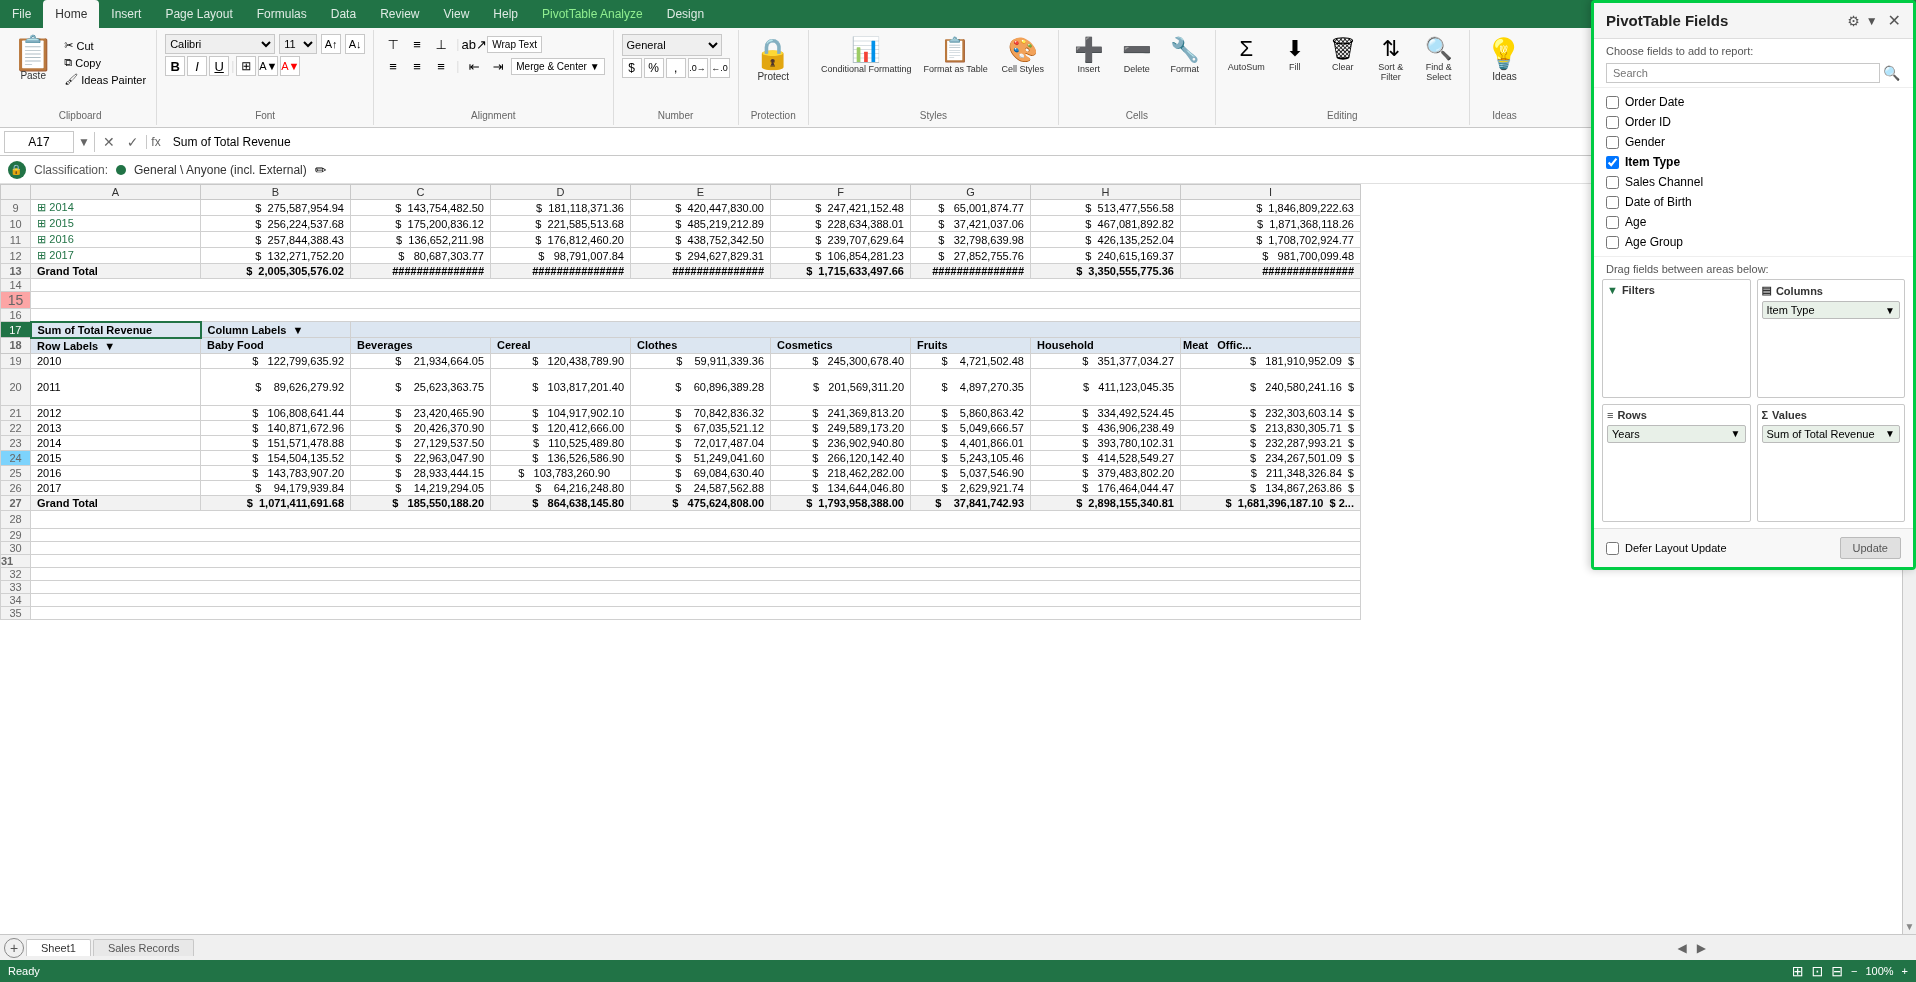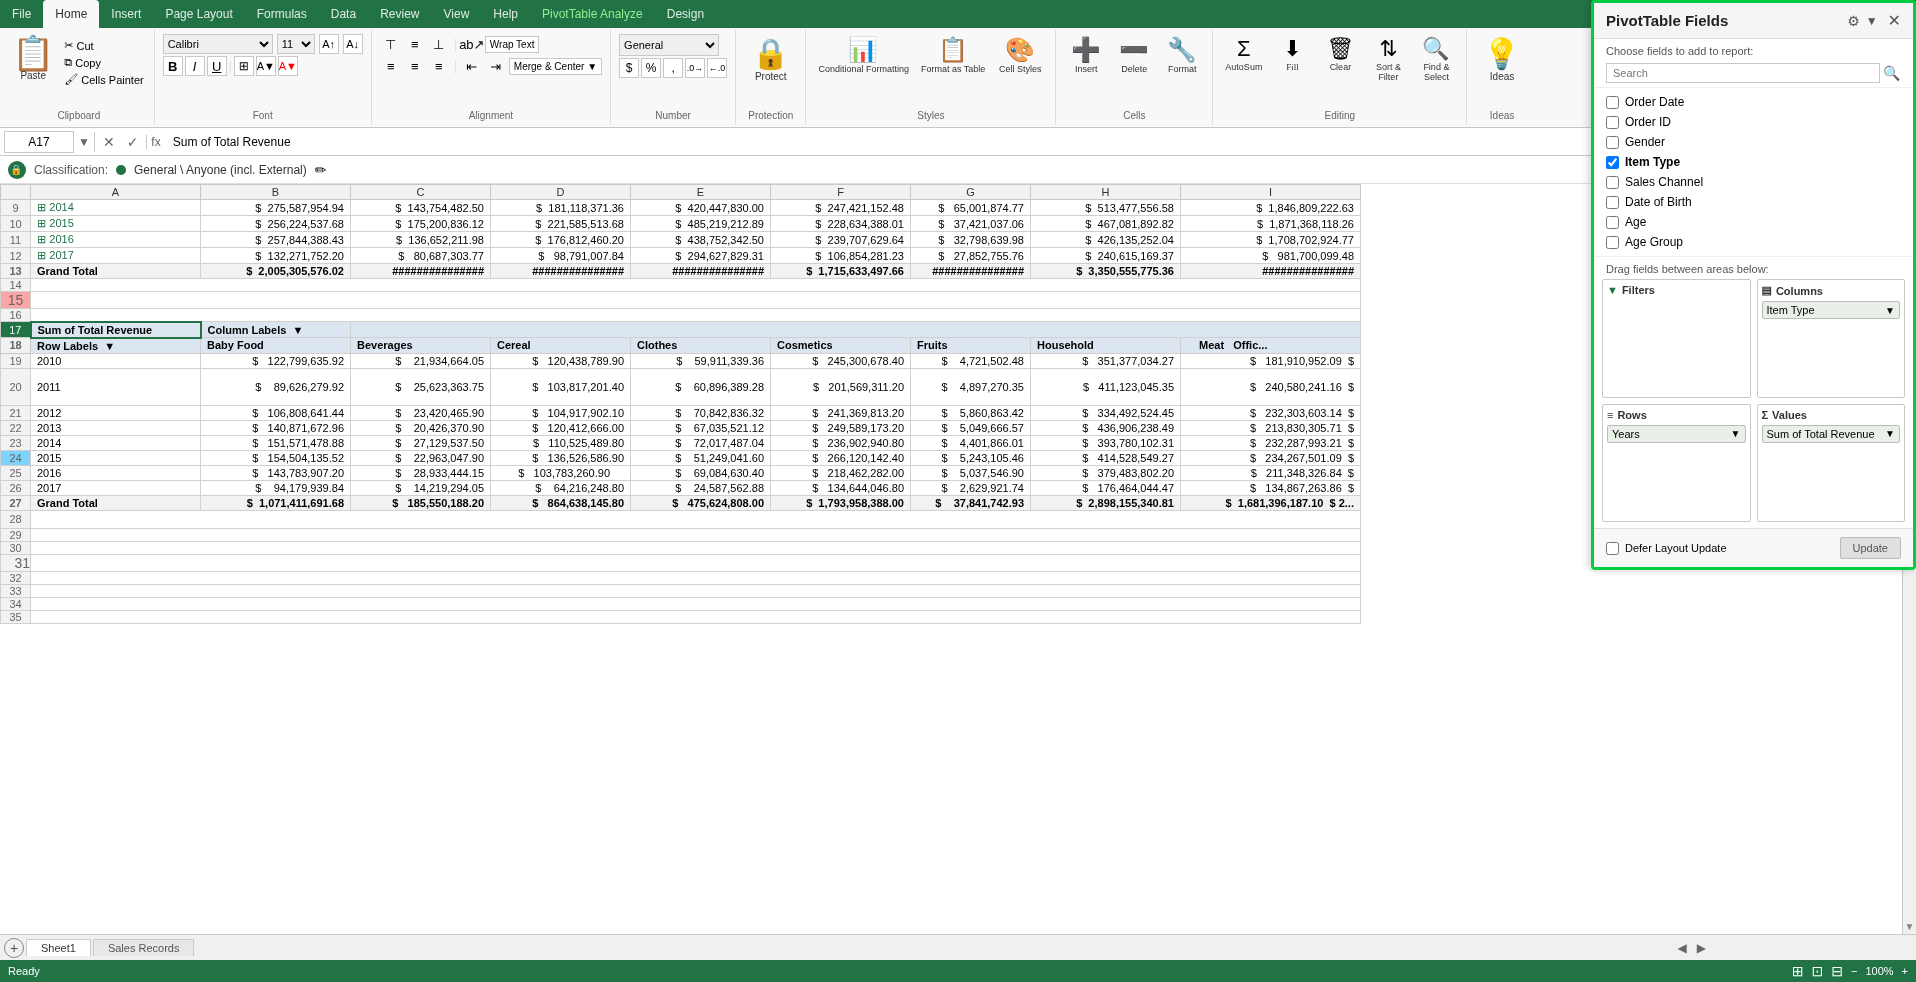--- a/index.html
+++ b/index.html
@@ -48,21 +48,21 @@
       <div style="display:flex; align-items:center; gap:3px; cursor:pointer; padding:1px 2px; font-size:11px;">
         <span>✂</span>
         <span>Cut</span>
       </div>
       <div style="display:flex; align-items:center; gap:3px; cursor:pointer; padding:1px 2px; font-size:11px;">
         <span>⧉</span>
         <span>Copy</span>
       </div>
       <div style="display:flex; align-items:center; gap:3px; cursor:pointer; padding:1px 2px; font-size:11px;">
         <span>🖌</span>
-        <span>Cells Painter</span>
+        <span>Ideas Painter</span>
       </div>
     </div>
     <span style="position:absolute; bottom:4px; left:0; right:0; text-align:center; font-size:10px; color:#666;">Clipboard</span>
   </div>
 
   <div style="display:flex; flex-direction:column; gap:2px; border-right:1px solid #ddd; padding:4px 8px 18px 8px; position:relative; justify-content:flex-start;">
     <div style="display:flex; align-items:center; gap:4px;">
       <select class="font-select">
         <option>Calibri</option>
       </select>
@@ -163,21 +163,21 @@
     <span style="position:absolute; bottom:4px; left:0; right:0; text-align:center; font-size:10px; color:#666;">Cells</span>
   </div>
 
   <div style="display:flex; align-items:flex-start; gap:4px; border-right:1px solid #ddd; padding:4px 8px 18px 8px; position:relative;">
     <div style="display:flex; flex-direction:column; align-items:center; cursor:pointer; padding:2px 4px; min-width:44px;">
       <span style="font-size:22px;">Σ</span>
       <span style="font-size:9px; color:#333;">AutoSum</span>
     </div>
     <div style="display:flex; flex-direction:column; align-items:center; cursor:pointer; padding:2px 4px; min-width:44px;">
       <span style="font-size:22px;">⬇</span>
-      <span style="font-size:9px; color:#333;font-family:Liberation Serif, serif;">Fill</span>
+      <span style="font-size:9px; color:#333;">Fill</span>
     </div>
     <div style="display:flex; flex-direction:column; align-items:center; cursor:pointer; padding:2px 4px; min-width:44px;">
       <span style="font-size:22px;">🗑</span>
       <span style="font-size:9px; color:#333;">Clear</span>
     </div>
     <div style="display:flex; flex-direction:column; align-items:center; cursor:pointer; padding:2px 4px; min-width:44px;">
       <span style="font-size:22px;">⇅</span>
       <span style="font-size:9px; text-align:center; color:#333;">Sort &amp;<br>Filter</span>
     </div>
     <div style="display:flex; flex-direction:column; align-items:center; cursor:pointer; padding:2px 4px; min-width:44px;">
@@ -328,21 +328,21 @@
         <tr style="background:#dce6f1; font-weight:600;">
           <td style="background:#f2f2f2; border:1px solid #c8c8c8; text-align:center; font-size:11px; color:#666; padding:1px 4px;">18</td>
           <td style="border:1px solid #d0d0d0; padding:1px 6px; font-weight:600; background:#dce6f1;">Row Labels &nbsp;▼</td>
           <td style="border:1px solid #d0d0d0; padding:1px 6px; font-weight:600; background:#dce6f1;">Baby Food</td>
           <td style="border:1px solid #d0d0d0; padding:1px 6px; font-weight:600; background:#dce6f1;">Beverages</td>
           <td style="border:1px solid #d0d0d0; padding:1px 6px; font-weight:600; background:#dce6f1;">Cereal</td>
           <td style="border:1px solid #d0d0d0; padding:1px 6px; font-weight:600; background:#dce6f1;">Clothes</td>
           <td style="border:1px solid #d0d0d0; padding:1px 6px; font-weight:600; background:#dce6f1;">Cosmetics</td>
           <td style="border:1px solid #d0d0d0; padding:1px 6px; font-weight:600; background:#dce6f1;">Fruits</td>
           <td style="border:1px solid #d0d0d0; padding:1px 6px; font-weight:600; background:#dce6f1;">Household</td>
-          <td style="border:1px solid #d0d0d0; padding:1px 18px; font-weight:600; background:#dce6f1;">Meat &nbsp; Offic...</td>
+          <td style="border:1px solid #d0d0d0; padding:1px 2px; font-weight:600; background:#dce6f1;">Meat &nbsp; Offic...</td>
         </tr>
 
         <tr>
           <td style="background:#f2f2f2; border:1px solid #d0d0d0; text-align:center; font-size:11px; color:#666; padding:1px 4px;">19</td>
           <td style="border:1px solid #d0d0d0; padding:1px 6px;">2010</td>
           <td style="border:1px solid #d0d0d0; padding:1px 6px; text-align:right;">$&nbsp;&nbsp; 122,799,635.92</td>
           <td style="border:1px solid #d0d0d0; padding:1px 6px; text-align:right;">$&nbsp;&nbsp;&nbsp; 21,934,664.05</td>
           <td style="border:1px solid #d0d0d0; padding:1px 6px; text-align:right;">$&nbsp;&nbsp; 120,438,789.90</td>
           <td style="border:1px solid #d0d0d0; padding:1px 6px; text-align:right;">$&nbsp;&nbsp;&nbsp; 59,911,339.36</td>
           <td style="border:1px solid #d0d0d0; padding:1px 6px; text-align:right;">$&nbsp;&nbsp; 245,300,678.40</td>
@@ -454,21 +454,21 @@
           </tr>
         <tr>
             <td style="background:#f2f2f2; border:1px solid #d0d0d0; text-align:center; font-size:11px; color:#666;">29</td>
             <td style="border:1px solid #d0d0d0;" colspan="9"></td>
           </tr>
         <tr>
             <td style="background:#f2f2f2; border:1px solid #d0d0d0; text-align:center; font-size:11px; color:#666;">30</td>
             <td style="border:1px solid #d0d0d0;" colspan="9"></td>
           </tr>
         <tr>
-            <td style="background:#f2f2f2; border:1px solid #d0d0d0; text-align:right; font-size:14px; color:#666;">31</td>
+            <td style="background:#f2f2f2; border:1px solid #d0d0d0; text-align:left; font-size:11px; color:#666;font-weight:bold;">31</td>
             <td style="border:1px solid #d0d0d0;" colspan="9"></td>
           </tr>
         <tr>
             <td style="background:#f2f2f2; border:1px solid #d0d0d0; text-align:center; font-size:11px; color:#666;">32</td>
             <td style="border:1px solid #d0d0d0;" colspan="9"></td>
           </tr>
         <tr>
             <td style="background:#f2f2f2; border:1px solid #d0d0d0; text-align:center; font-size:11px; color:#666;">33</td>
             <td style="border:1px solid #d0d0d0;" colspan="9"></td>
           </tr>

